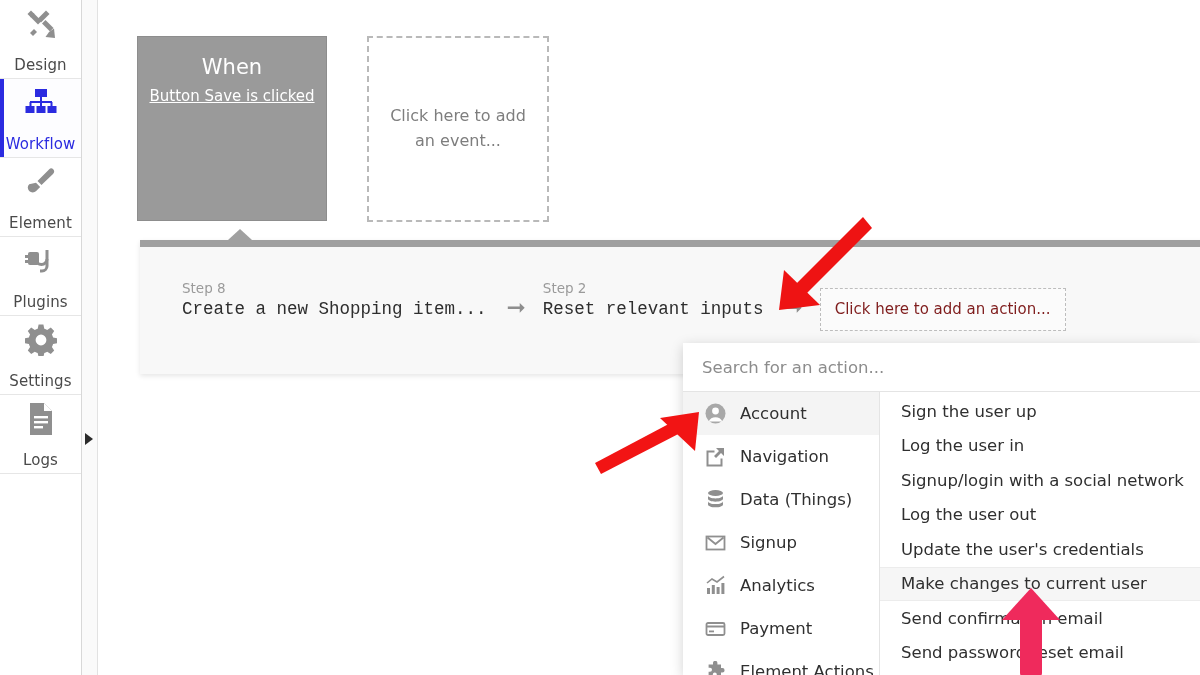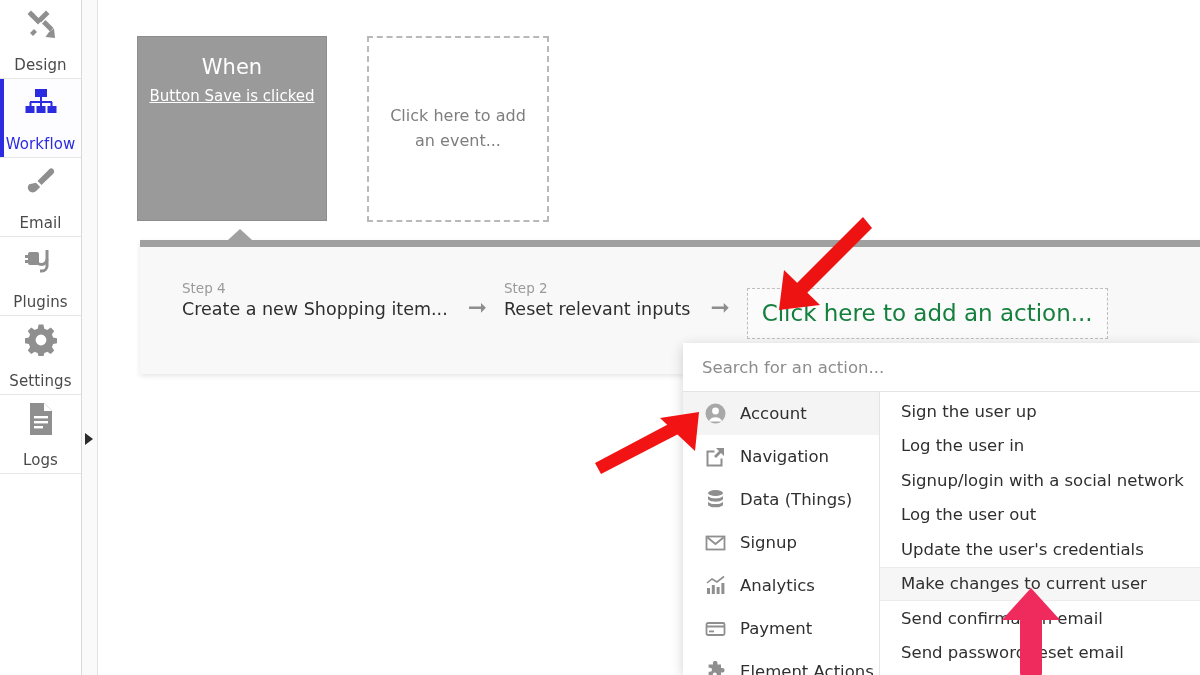--- a/index.html
+++ b/index.html
@@ -114,32 +114,32 @@
   }
   .steps-row {
     position:absolute; left:0; top:7px; right:0; bottom:0;
     display:flex; align-items:flex-start; padding:28px 0 0 0;
   }
   .step {
     padding:4px 2px 6px 0;
     cursor:pointer;
   }
   .step-num { font-size:13.5px; color:#9a9a9a; line-height:1.35; }
-  .step-name { font-size:17.5px; color:#2e2e2e; line-height:1.45; white-space:nowrap;}
+  .step-name { font-size:17.5px; color:#2e2e2e; line-height:1.45; white-space:nowrap;font-family:Liberation Mono, monospace;}
   .step-arrow {
     color:#8e8e8e; font-size:23px; line-height:1;
     margin:21px 17px 0 18px; font-weight:700;
     display:inline-block;
   }
   .add-action {
     margin-top:13px;
     border:1.5px dashed #bdbdbd;
     background:#fbfbfb;
     padding:11px 14px 12px 14px;
-    font-size:23px; color:#15803d;
+    font-size:15px; color:#7f1d1d;
     white-space:nowrap;
     cursor:pointer;
   }
 
   
   .picker {
     position:absolute; left:683px; top:343px;
     width:520px; height:332px;
     background:#ffffff;
     box-shadow:0 3px 12px rgba(0,0,0,.18);
@@ -228,21 +228,21 @@
 
     <div class="sb-item">
       <span class="sb-ico">
         <svg width="34" height="32" viewBox="0 0 34 32">
           <g fill="#8f8f8f">
             <path d="M29 3 c1.6 1.6 1.6 3.6 0 5 L17.5 19 l-4-4 L25 3.5 c1.2-1.2 2.6-1.7 4-0.5z"></path>
             <path d="M12 16.8 l4.2 4.2 -4 4 c-1.9 1.9-5.1 1.9-7 0 -1.9-1.9-1.9-4.8 0-6.7z"></path>
           </g>
         </svg>
       </span>
-      <span class="sb-label">Email</span>
+      <span class="sb-label">Element</span>
     </div>
 
     <div class="sb-item">
       <span class="sb-ico">
         <svg width="34" height="30" viewBox="0 0 34 30">
           <g fill="none" stroke="#8f8f8f" stroke-width="3">
             <path d="M23 4 v9 a5.5 5.5 0 0 1 -11 0"></path>
             <path d="M23 13 v7 a5 5 0 0 1 -5 5 h-2"></path>
           </g>
           <g fill="#8f8f8f">
@@ -295,21 +295,21 @@
     <div class="add-event">Click here to add an event...</div>
 
     <div class="steps-panel">
       <div class="steps-topbar">
         <div class="steps-caret"></div>
       </div>
       <div class="steps-row">
         <div style="width:42px"></div>
 
         <div class="step">
-          <div class="step-num">Step 4</div>
+          <div class="step-num">Step 8</div>
           <div class="step-name">Create a new Shopping item...</div>
         </div>
 
         <div class="step-arrow">➞</div>
 
         <div class="step">
           <div class="step-num">Step 2</div>
           <div class="step-name">Reset relevant inputs</div>
         </div>
 

